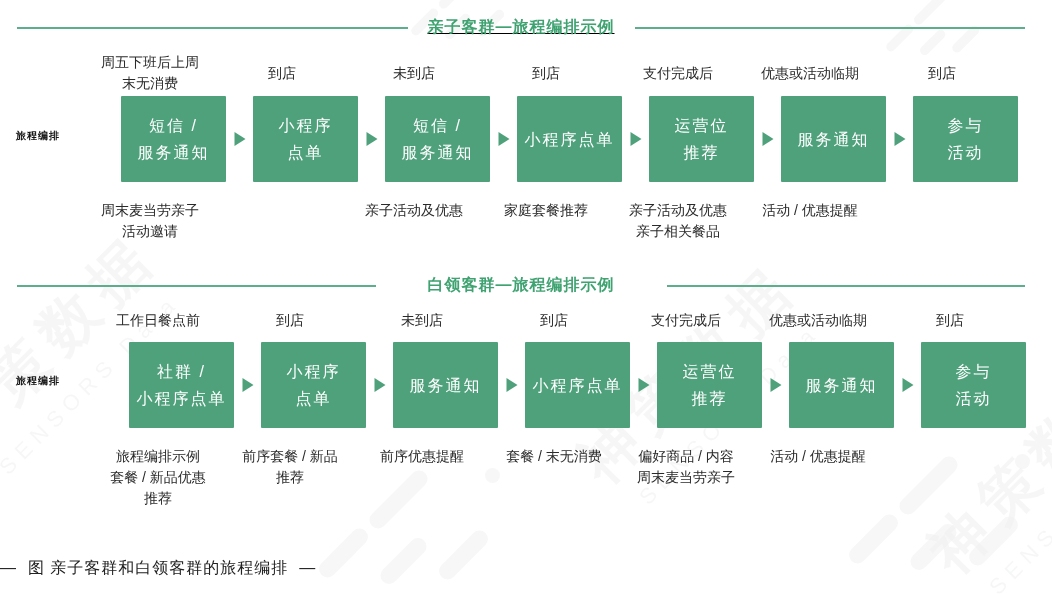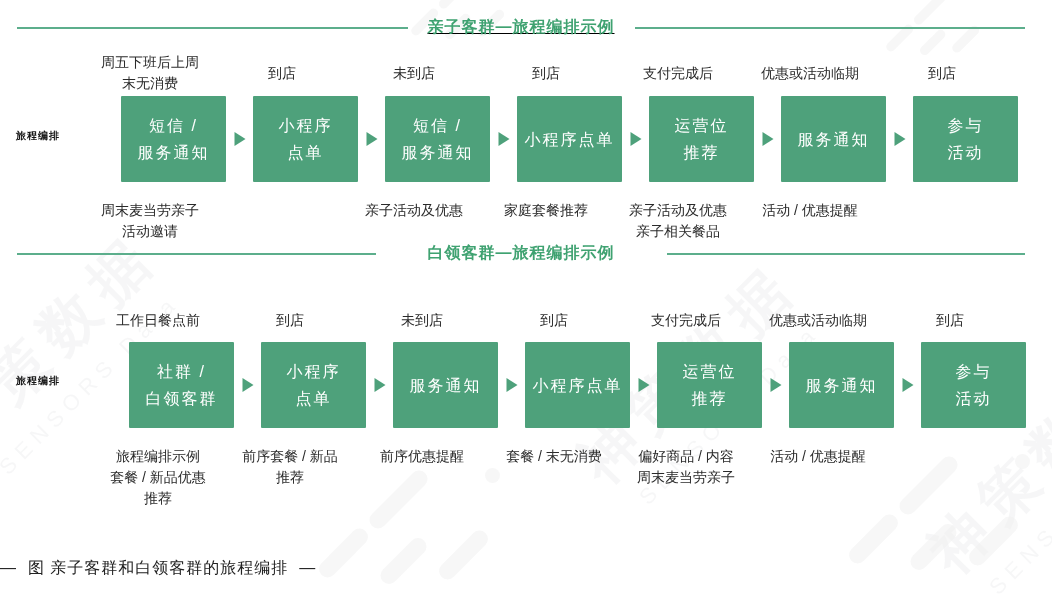--- a/index.html
+++ b/index.html
@@ -173,35 +173,35 @@
     <div class="col">
       <div class="top-label">
           <span>到店</span>
         </div>
       <div class="box">参与
 活动</div>
       <div class="bottom-label"></div>
     </div>
   </div>
 
-  <div class="section-title" style="top:243px;gap:32px;">
+  <div class="section-title" style="top:275px;gap:32px;">
     <span class="line"></span>
     <span class="text">白领客群—旅程编排示例</span>
     <span class="line"></span>
   </div>
 
   <div class="row-label" style="top:374px;">旅程编排</div>
 
   <div class="flow s2" style="top:298px;padding-left:8px;">
     <div class="col">
       <div class="top-label">
           <span>工作日餐点前</span>
         </div>
       <div class="box">社群 /
-白领客群</div>
+小程序点单</div>
       <div class="bottom-label">旅程编排示例
 套餐 / 新品优惠
 推荐</div>
     </div>
     <div class="arrow-cell">
         <span class="arrow"></span>
       </div>
     <div class="col">
       <div class="top-label">
           <span>到店</span>

